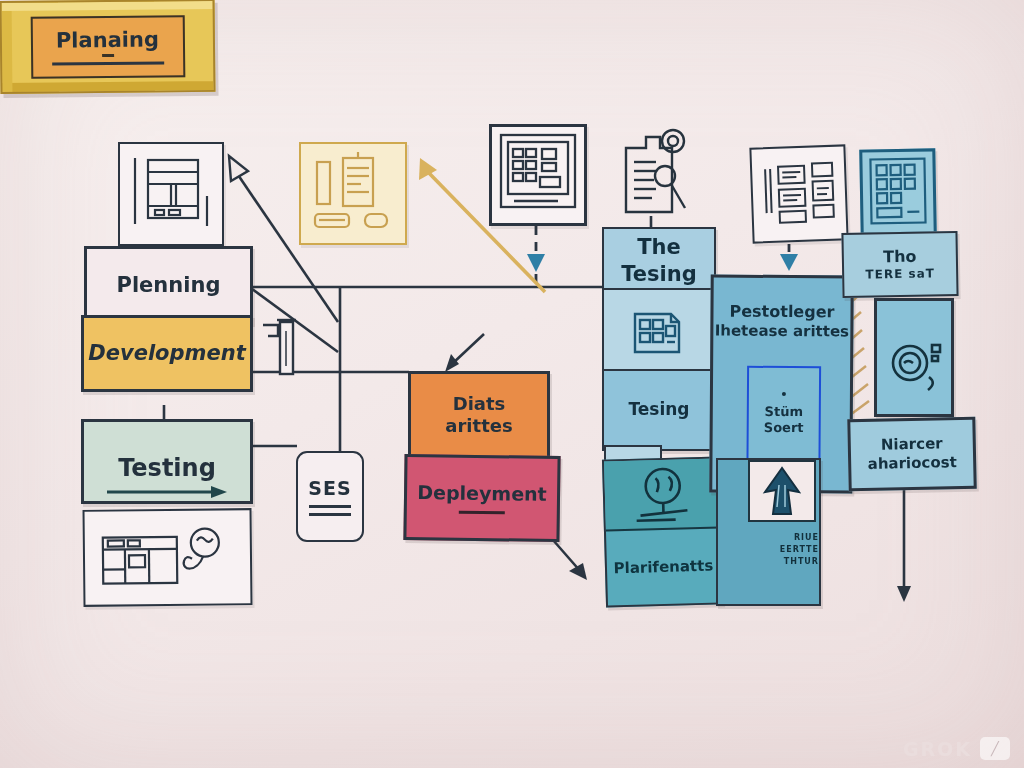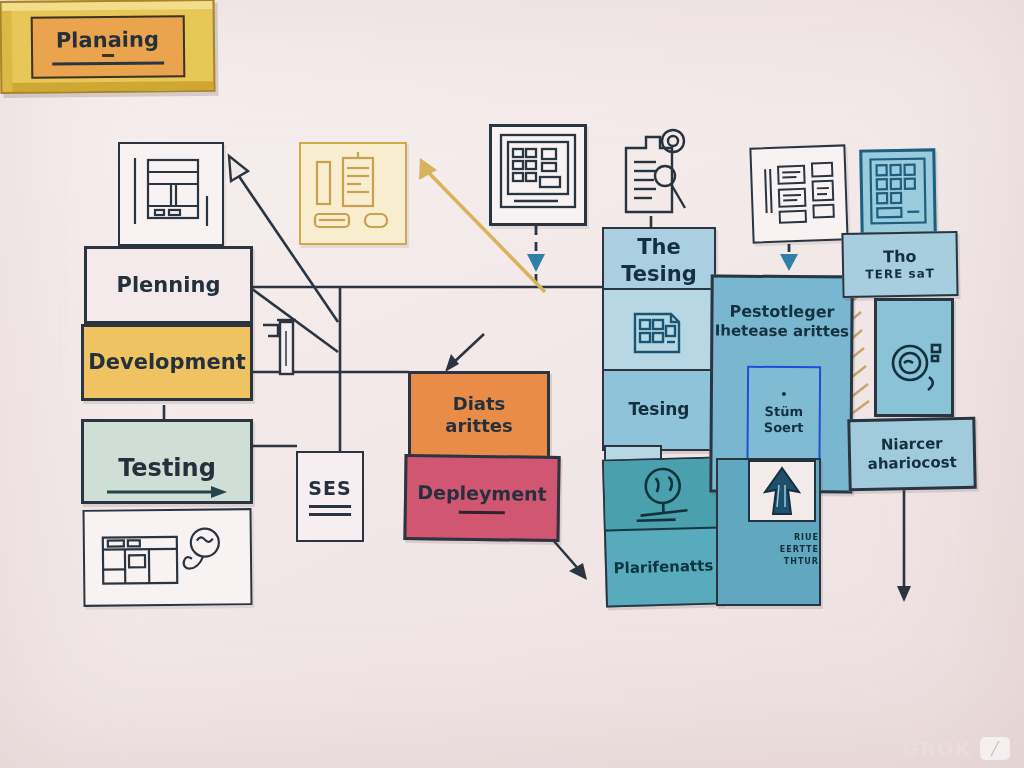--- a/index.html
+++ b/index.html
@@ -16,36 +16,36 @@
     display:flex;flex-direction:column;align-items:center;justify-content:center;
     font-weight:700;text-align:center;line-height:1.25;
     box-shadow:2px 3px 0 rgba(70,55,55,.14);
   }
   .sketchbox{position:absolute;z-index:2;border:2.5px solid #2b3541;background:#f8f2f3;
     display:flex;align-items:center;justify-content:center;box-shadow:2px 3px 0 rgba(70,55,55,.10);}
   .lbl1{display:block}
   
   #icon-a{left:118px;top:142px;width:102px;height:100px;}
   #plenning{left:84px;top:246px;width:163px;height:72px;background:#f4eaec;font-size:21px;}
-  #development{left:81px;top:324px;width:166px;height:71px;background:#efc262;font-size:21px;}
+  #development{left:81px;top:315px;width:166px;height:71px;background:#efc262;font-size:21px;font-style:italic;}
   #testing{left:81px;top:419px;width:166px;height:79px;background:#cfdfd5;font-size:24px;justify-content:flex-end;}
   #icon-b{left:83px;top:509px;width:165px;height:93px;transform:rotate(-.6deg);}
   
   #sketch-yellow{left:299px;top:142px;width:104px;height:99px;border:2.5px solid #cfa94e;background:#f8edcf;}
   #planaing{left:338px;top:277px;width:211px;height:89px;z-index:3;border:2px solid #a8842c;
     background:#e7c758;box-shadow:inset 0 8px 0 #f2dd8a,inset 10px 0 0 #dcb944,inset 0 -9px 0 #cfa833,3px 4px 0 rgba(70,55,55,.18);
     display:flex;align-items:center;justify-content:center;transform:rotate(-.6deg);}
   #planaing .inner{width:150px;height:58px;background:#eaa44d;border:2px solid #3a3326;
     display:flex;flex-direction:column;align-items:center;justify-content:center;font-weight:700;font-size:21px;}
   #planaing .dash{width:12px;height:3px;background:#3a3326;margin-top:2px;}
   #planaing .rule{width:112px;height:3px;background:#2b3541;margin-top:5px;}
   #diats{left:408px;top:371px;width:136px;height:82px;background:#e98c47;font-size:18px;}
   #depleyment{left:404px;top:455px;width:150px;height:80px;background:#d15672;font-size:19px;transform:rotate(.8deg);}
   #depleyment .rule{width:46px;height:3px;background:#33222b;margin-top:5px;}
-  #ses{left:296px;top:451px;width:64px;height:87px;background:#f6eef0;font-size:19px;letter-spacing:1px;border-width:2.5px;box-shadow:none;}
+  #ses{left:296px;top:451px;width:64px;height:87px;background:#f6eef0;font-size:19px;letter-spacing:1px;border-width:2.5px;box-shadow:none;border-radius:11px;}
   #ses .rule{width:42px;height:3px;background:#2b3541;margin-top:4px;}
   #ses .rule+.rule{margin-top:5px;}
   
   #icon-window{left:489px;top:124px;width:92px;height:96px;border-width:3px;}
   #icon-clipboard{position:absolute;left:610px;top:124px;width:84px;height:98px;z-index:2;}
   
   #the-design{left:602px;top:227px;width:110px;height:63px;background:#a9cfe1;font-size:21px;color:#14303f;border-width:2.5px;}
   #flow-icon-cell{left:602px;top:288px;width:110px;height:83px;background:#b8d7e5;border-width:2.5px;}
   #tesing{left:602px;top:369px;width:110px;height:78px;background:#8fc3da;font-size:17px;color:#14303f;border-width:2.5px;}
   #tesing-tab{position:absolute;left:604px;top:445px;width:54px;height:15px;background:#b8d7e5;border:2.5px solid #2b3541;z-index:2;}

